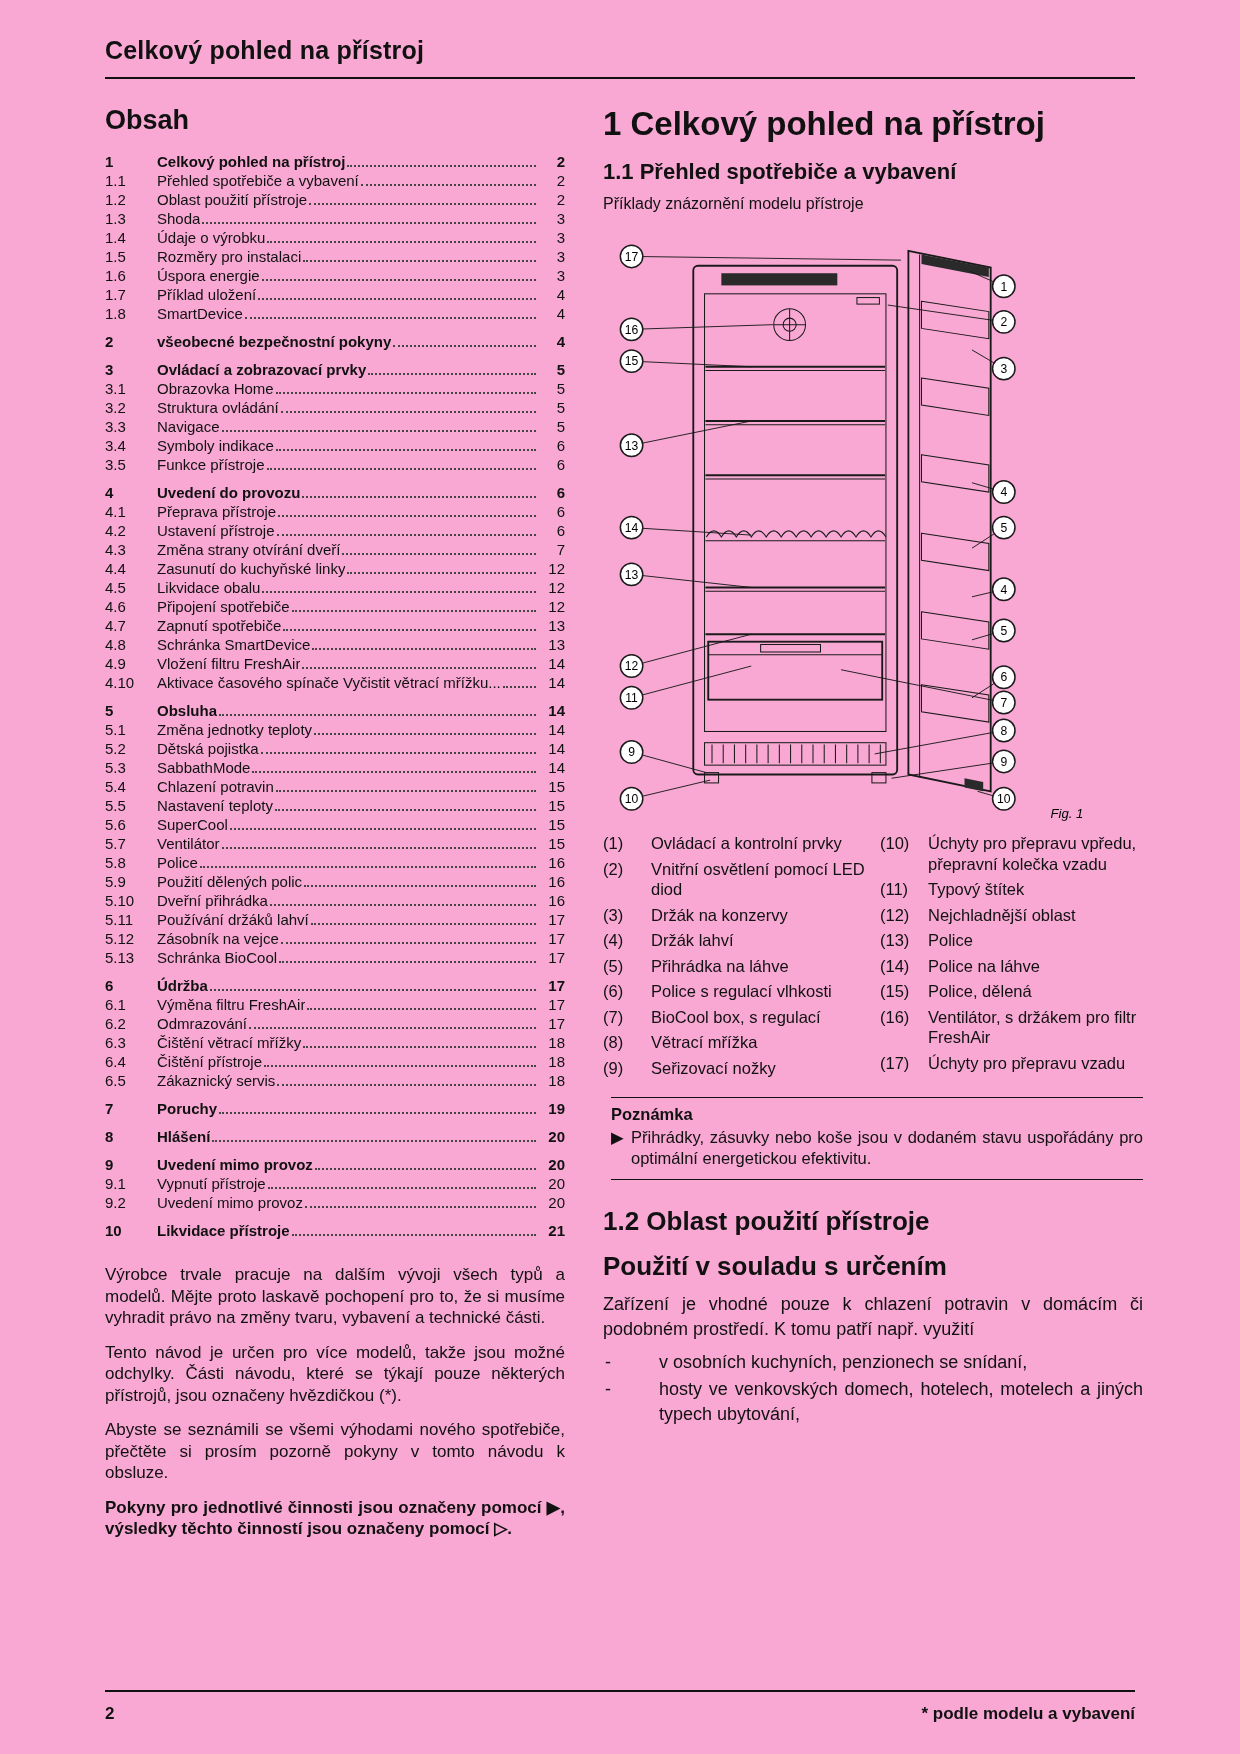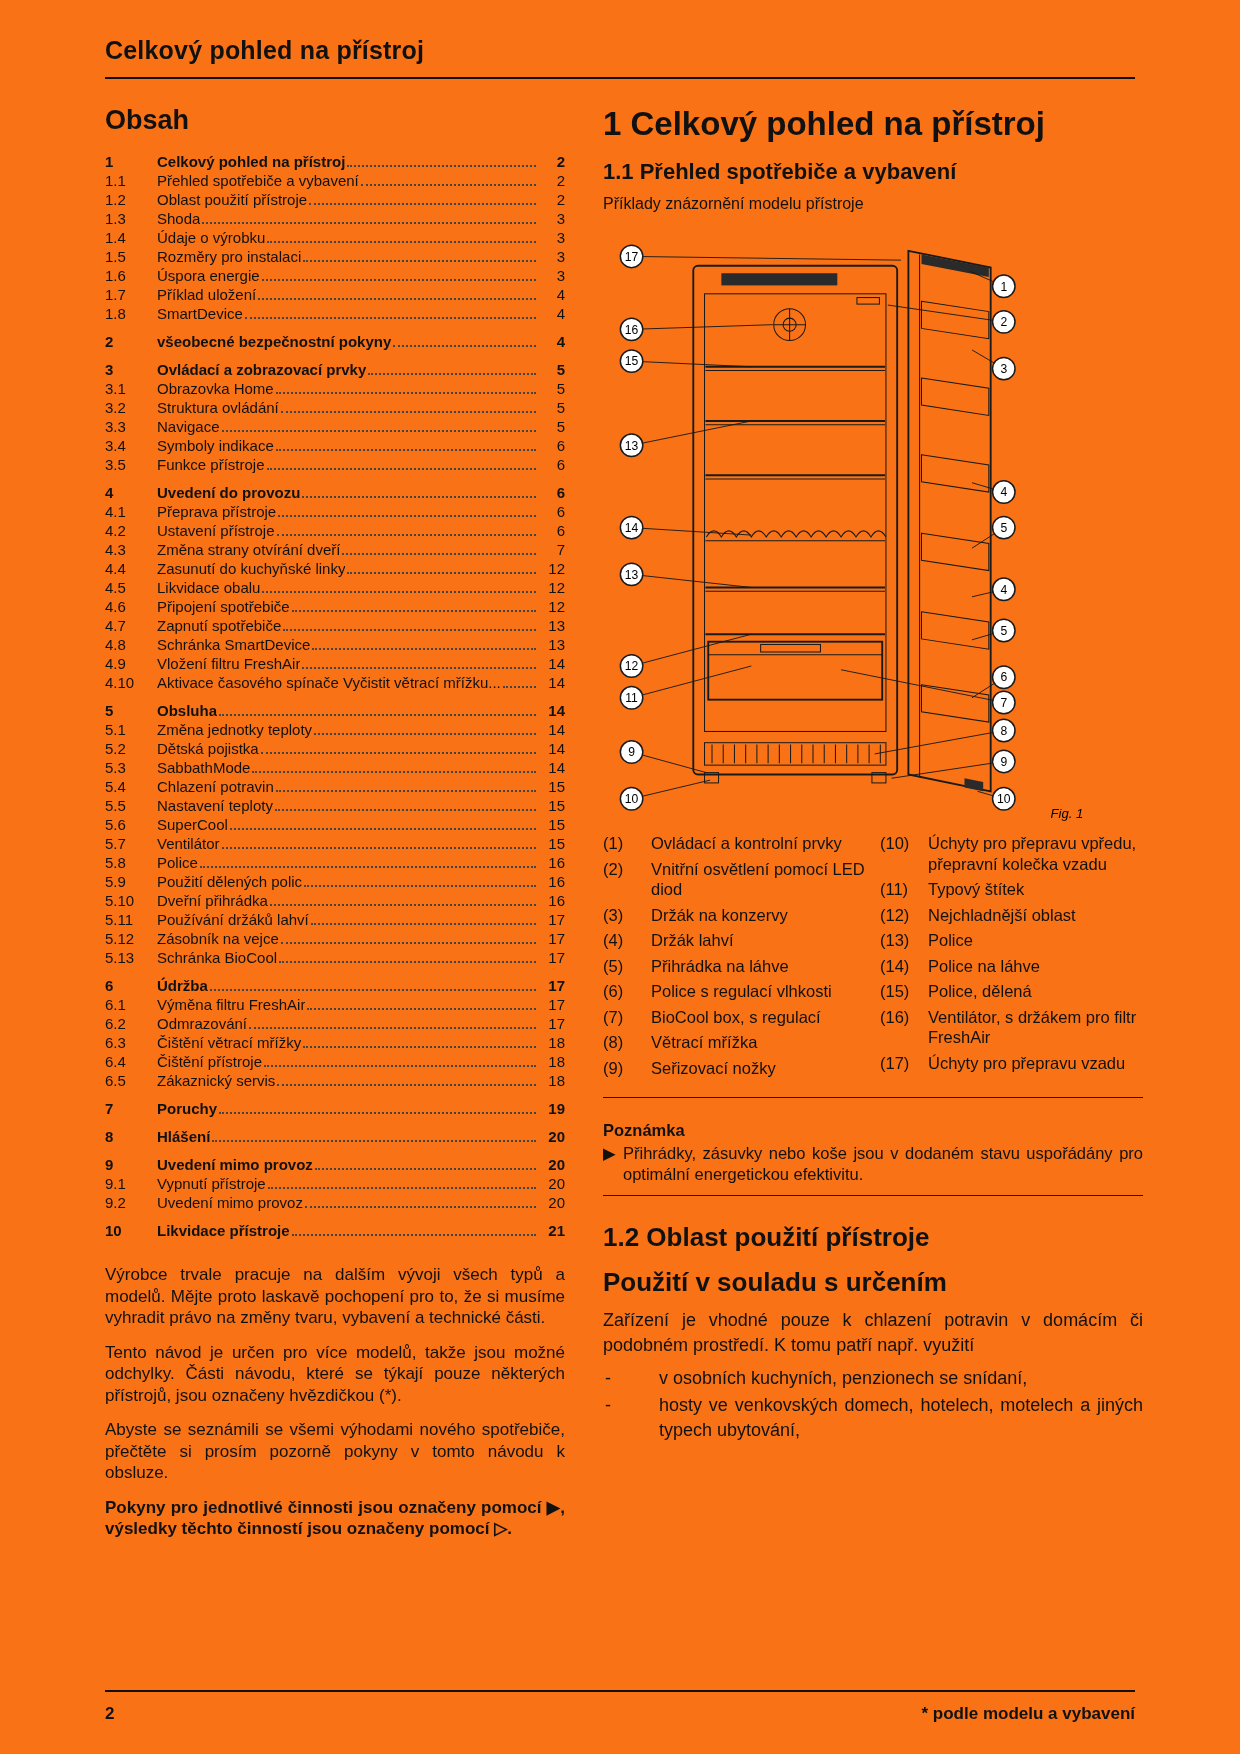--- a/index.html
+++ b/index.html
@@ -1,17 +1,17 @@
 <!DOCTYPE html>
 <html><head>
 <meta charset="utf-8">
 <style>
   html,body{margin:0;padding:0;background:#e8e8e8;}
   .page{
-    width:1240px;height:1754px;box-sizing:border-box;background:#f97316;
+    width:1240px;height:1754px;box-sizing:border-box;background:#f9a8d4;
     margin:0 auto;padding:36px 105px 0 105px;position:relative;overflow:hidden;
     font-family:"Liberation Sans",sans-serif;color:#111;
   }
   
   .doc-header{border-bottom:2.5px solid #111;padding-bottom:12px;}
   .doc-header h1{margin:0;font-size:25px;font-weight:bold;letter-spacing:.2px;}
   
   .columns{display:flex;gap:38px;margin-top:26px;}
   .col-left{width:460px;flex:none;}
   .col-right{width:540px;flex:none;}
@@ -41,21 +41,21 @@
   .callout-circle{fill:#fff;stroke:#1a1a1a;stroke-width:1.6;}
   .callout-num{font-family:"Liberation Sans",sans-serif;font-size:13px;fill:#000;}
   .fig-label{font-family:"Liberation Sans",sans-serif;font-size:14px;font-style:italic;fill:#000;}
   
   .legend{display:flex;gap:14px;margin-top:8px;}
   .legend-col{flex:1;}
   .legend-item{display:flex;font-size:16.5px;line-height:20.5px;margin-bottom:5px;}
   .legend-num{flex:none;width:48px;}
   .legend-text{flex:1;}
   
-  .note{margin-top:14px;border-top:1.5px solid #111;border-bottom:1.5px solid #111;padding:23px 0 10px 0;}
+  .note{margin-top:14px;border-top:1.5px solid #111;border-bottom:1.5px solid #111;padding:7px 0 10px 0;margin-left:8px;}
   .note-heading{font-weight:bold;font-size:16.5px;margin:0 0 3px 0;}
   .note-row{display:flex;font-size:16.5px;line-height:21px;}
   .note-bullet{flex:none;width:20px;}
   .note-text{flex:1;text-align:justify;}
   
   .sec2-heading{font-size:26px;font-weight:bold;margin:26px 0 14px 0;}
   .sec2-sub{font-size:26px;font-weight:bold;margin:0 0 10px 0;}
   .usage-para{font-size:18px;line-height:25px;text-align:justify;margin:0 0 8px 0;}
   .usage-item{display:flex;font-size:18px;line-height:25px;margin-bottom:2px;}
   .usage-dash{flex:none;width:26px;padding-left:2px;}

